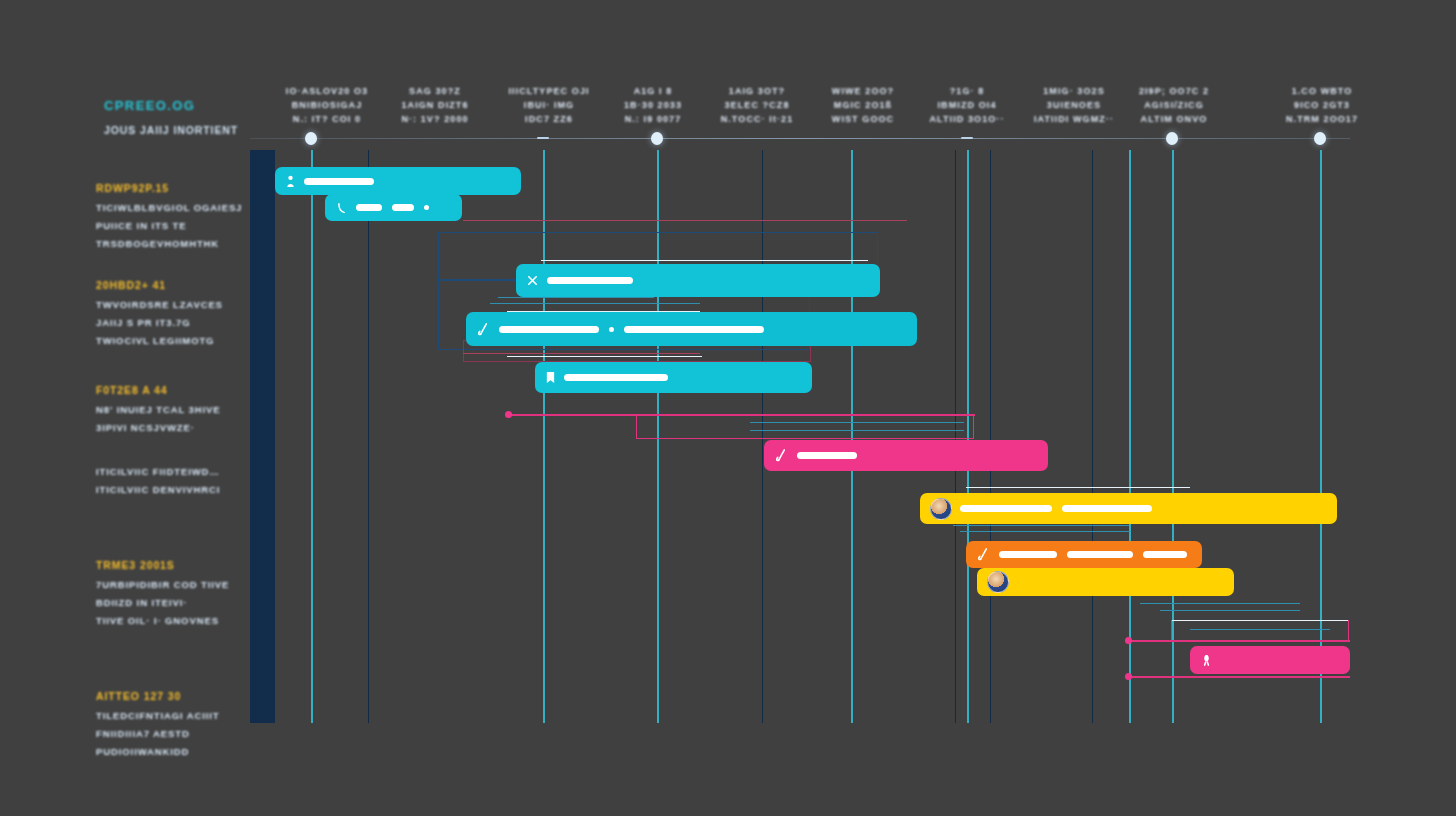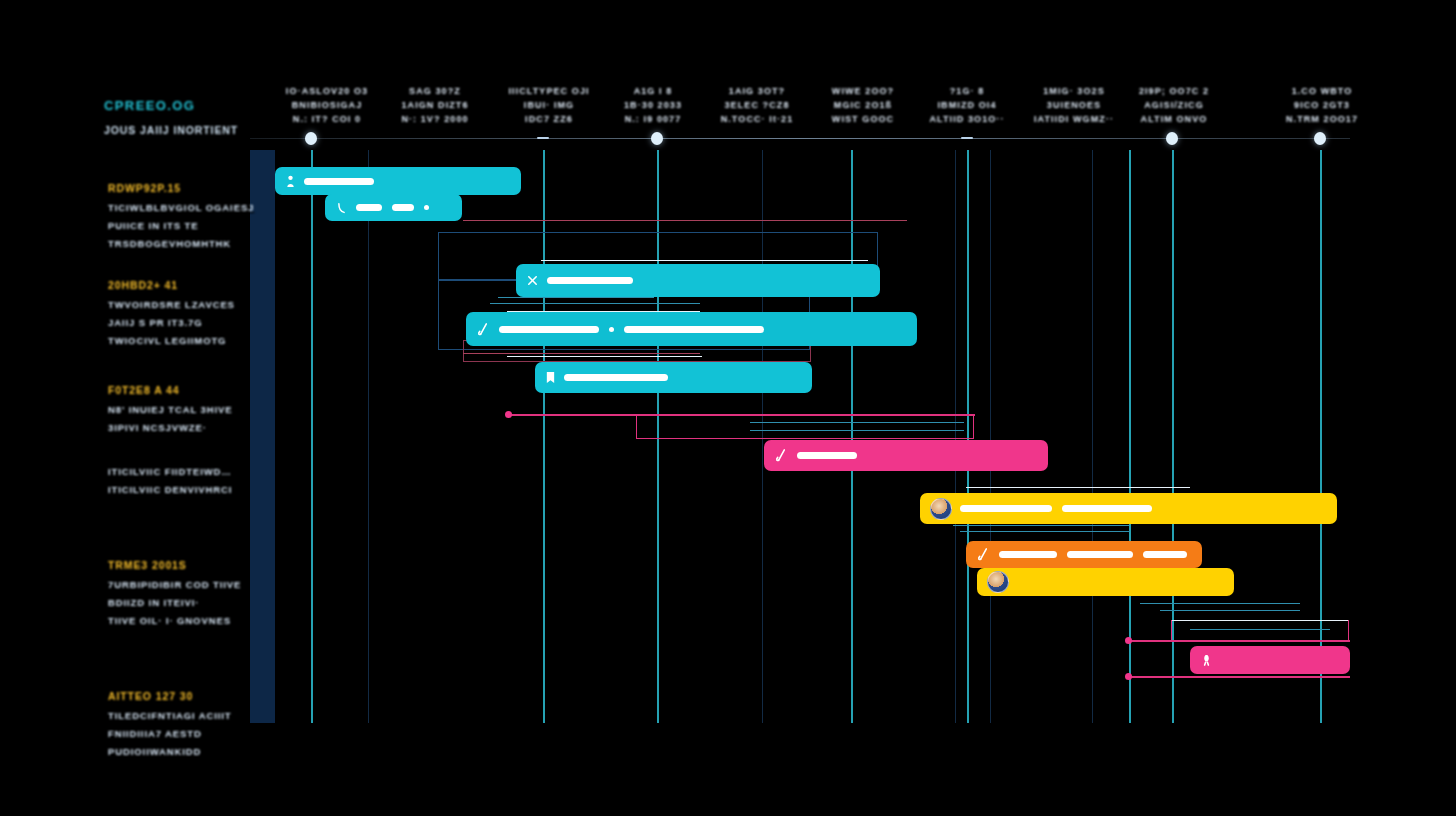--- a/index.html
+++ b/index.html
@@ -1,33 +1,33 @@
 <!DOCTYPE html>
 <html><head>
 <meta charset="utf-8">
 <style>
   html,body{margin:0;padding:0;background:#050d1a;}
   body{
     width:1456px;height:816px;overflow:hidden;position:relative;
     font-family:"Liberation Sans","DejaVu Sans",sans-serif;
     background:#060f1e;
   }
-  #root{position:absolute;inset:0;background:#000000;}
+  #root{position:absolute;inset:0;background:#404040;}
 
   
   .blur{ filter:blur(0.9px); letter-spacing:.9px; white-space:nowrap; }
   .blur2{ filter:blur(1.1px); letter-spacing:1.1px; white-space:nowrap; }
 
   
   .sidebar{position:absolute;left:0;top:0;width:250px;height:816px;}
   .brand{position:absolute;left:104px;top:98px;color:#23c6d8;font-size:13px;
          font-weight:700;letter-spacing:1.4px;}
   .brand-sub{position:absolute;left:104px;top:124px;color:#cfe2f2;font-size:10.5px;
          font-weight:600;}
-  .grp{position:absolute;left:108px;text-decoration:underline;}
+  .grp{position:absolute;left:96px;}
   .grp-title{color:#f5bd2b;font-size:10.5px;font-weight:700;margin-bottom:8px;}
   .grp-line{color:#d9e8f7;font-size:9.5px;font-weight:600;margin-bottom:7px;}
 
   
   .hdr-col{position:absolute;top:84px;width:150px;text-align:center;color:#dfeaf6;}
   .hdr-col div{font-size:9px;font-weight:700;line-height:14px;}
   .axis{position:absolute;left:250px;top:138px;width:1100px;height:1px;
         background:linear-gradient(90deg,rgba(150,185,220,.15),rgba(170,200,230,.65),rgba(150,185,220,.25));}
   .ms{position:absolute;top:132px;width:12px;height:13px;border-radius:50%;
       background:#dff0fb;box-shadow:0 0 6px rgba(190,225,255,.55);}

